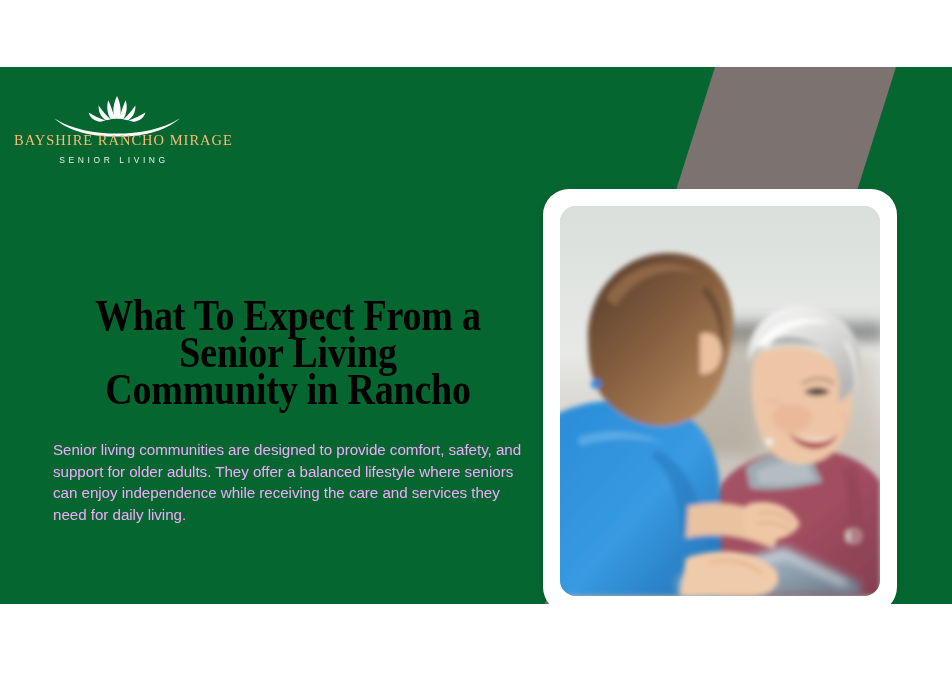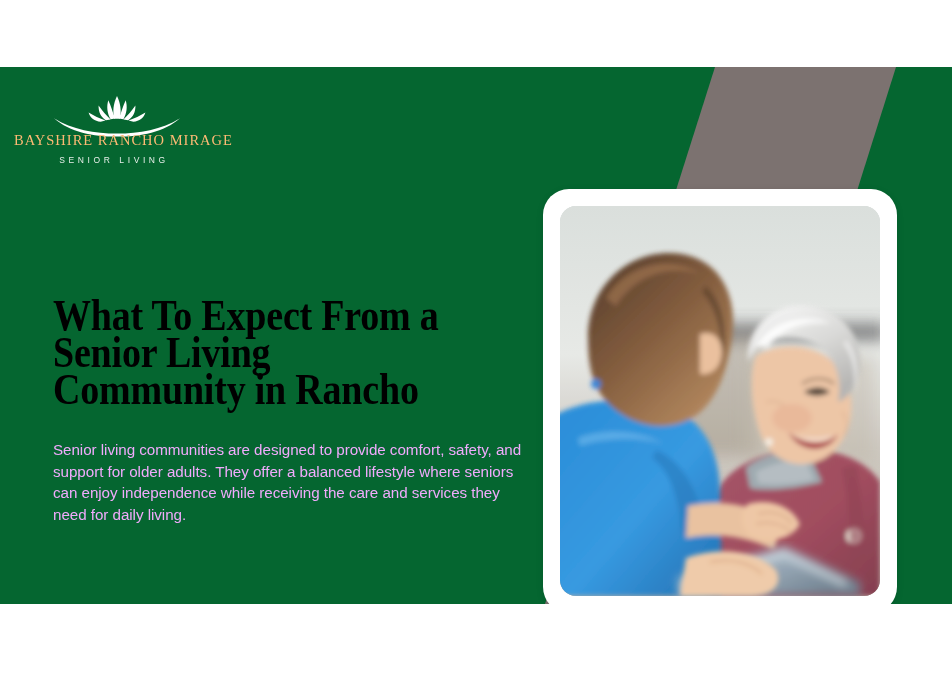--- a/index.html
+++ b/index.html
@@ -90,20 +90,21 @@
     position: absolute;
     left: 53px;
     top: 203px;
     width: 470px;
     color: #000000;
     font-family: "Liberation Serif", serif;
     font-weight: bold;
     font-size: 38px;
     line-height: 37px;
     letter-spacing: -0.2px;
+    text-align: center;
   }
   #headline .hl {
     display: block;
     white-space: nowrap;
     transform: scaleY(1.14);
     transform-origin: left top;
   }
 
   
   #body-text {

